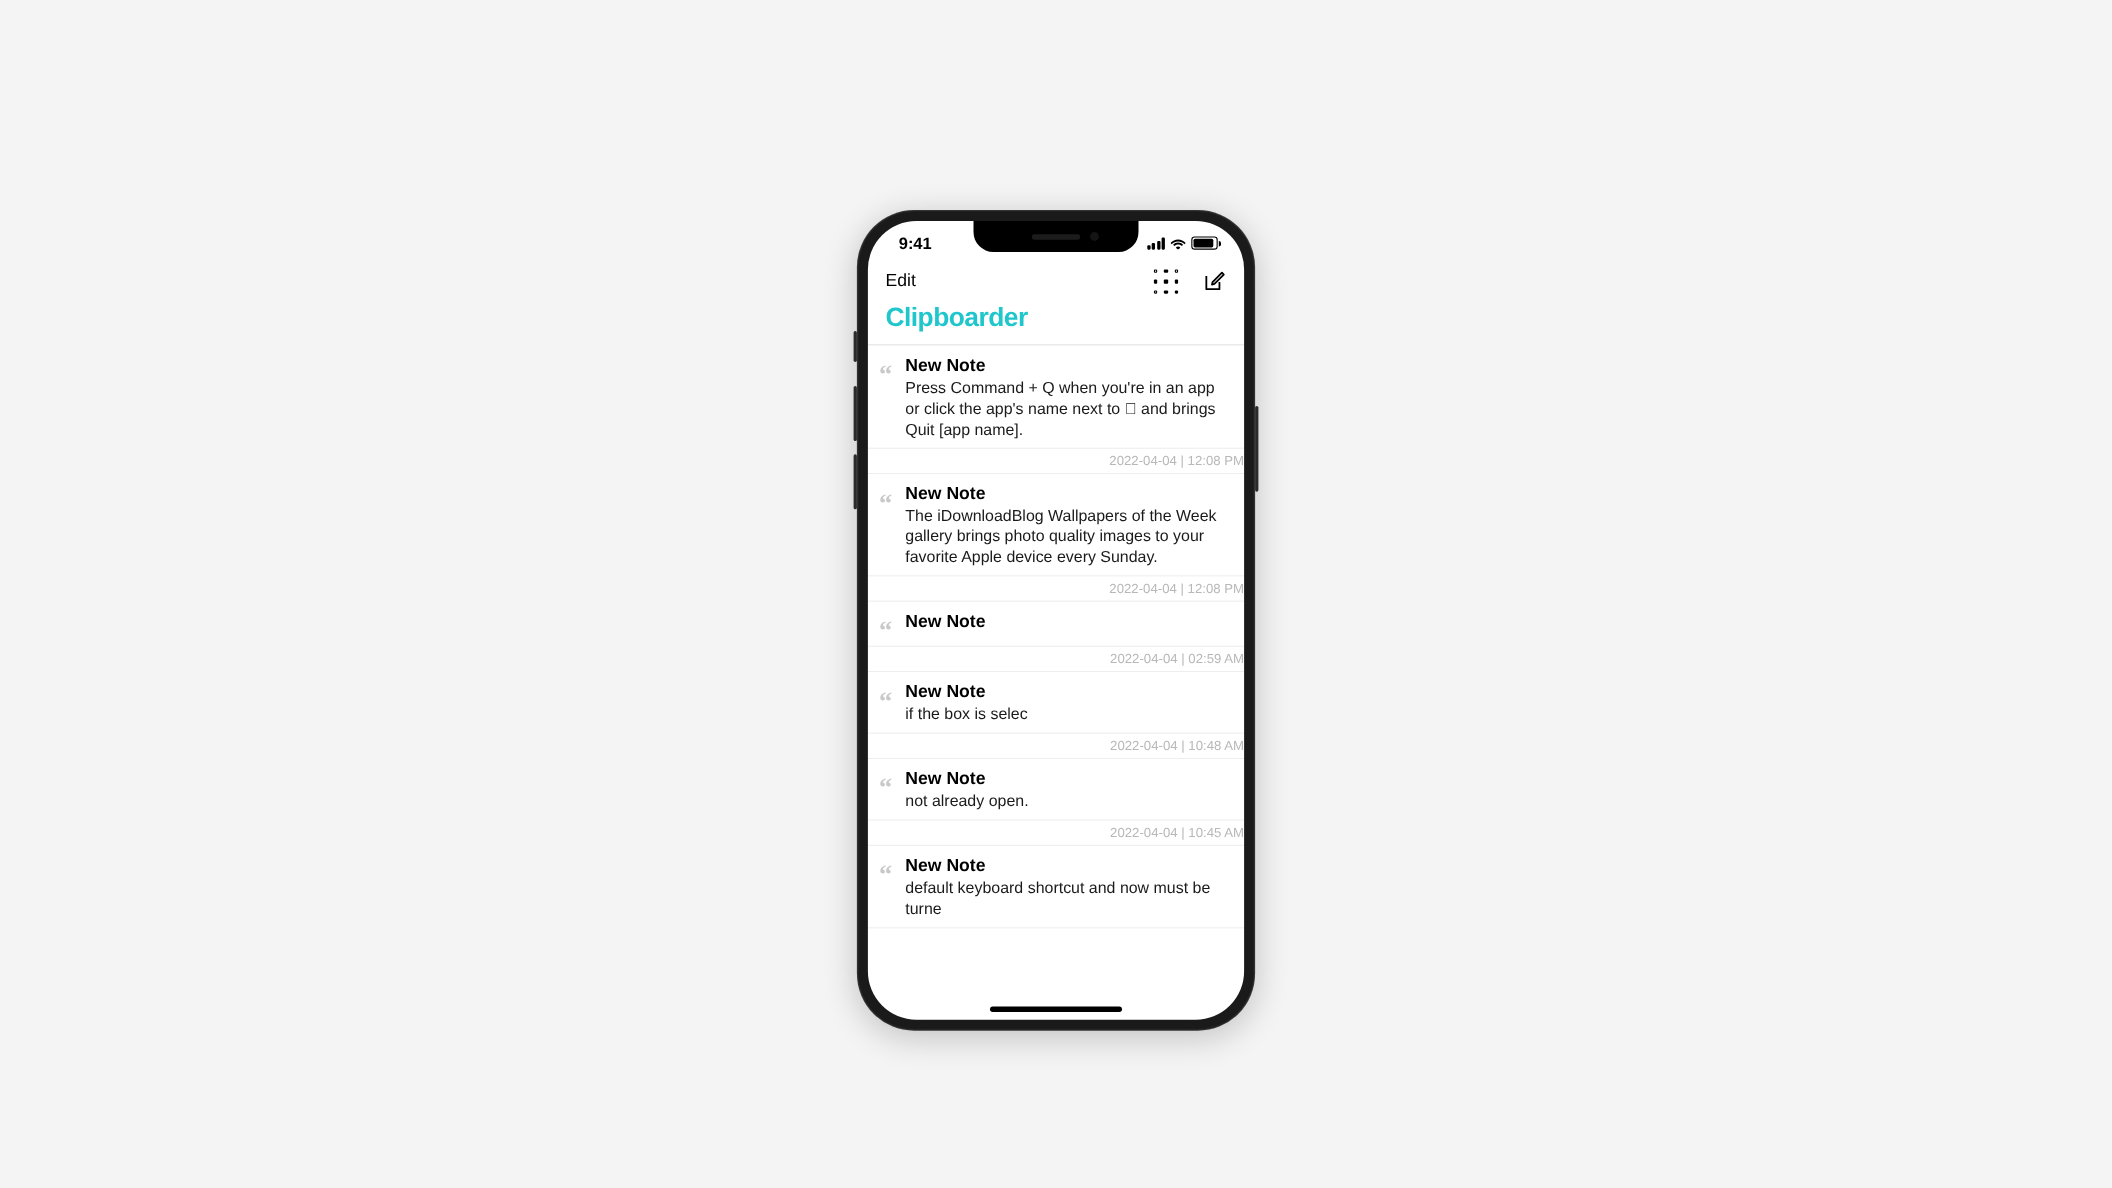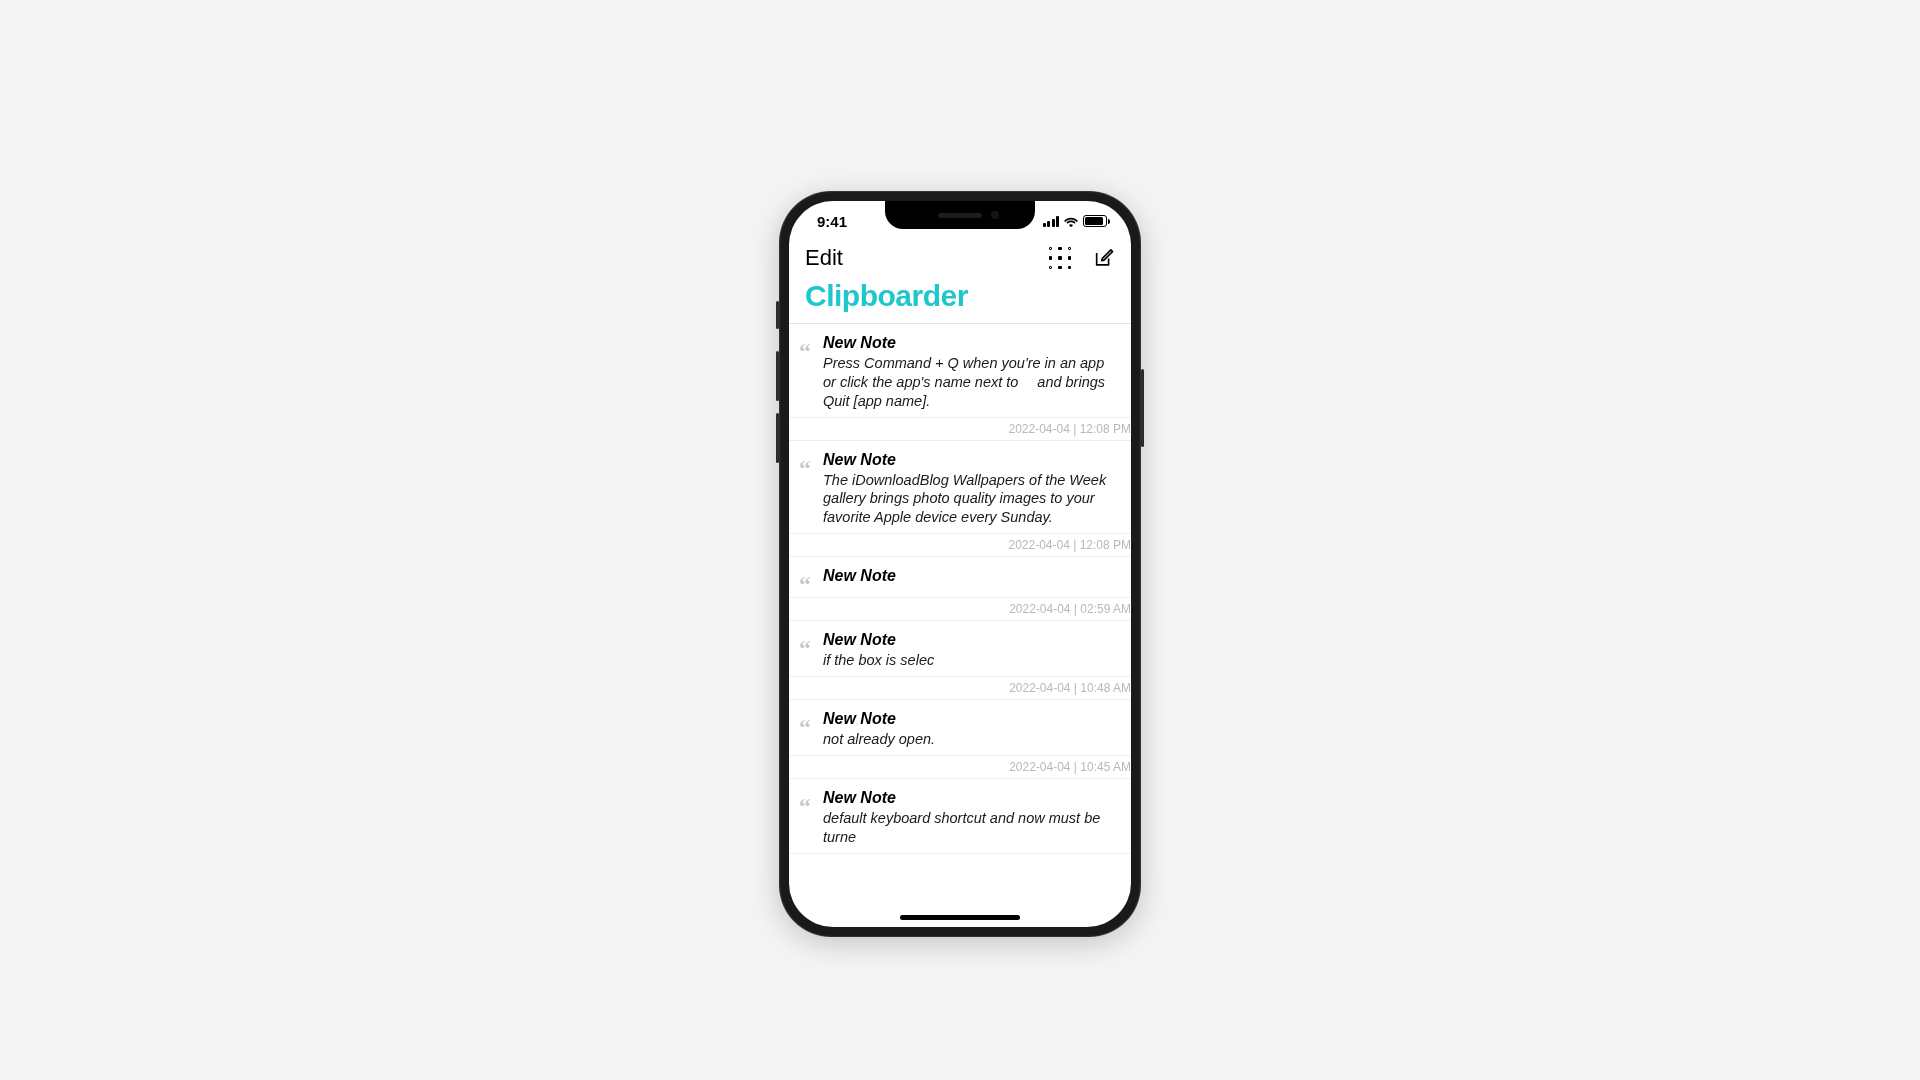--- a/index.html
+++ b/index.html
@@ -101,35 +101,35 @@
   .battery-fill {
     position:absolute; left:1px; top:1px; bottom:1px;
     width: 18px; background:#000; border-radius:1.5px;
   }
   .nav-bar {
     display:flex;
     align-items:center;
     justify-content:space-between;
     padding: 4px 16px 6px 16px;
   }
-  .nav-left { font-size: 22px; color:#000; }
+  .nav-left { font-size: 16px; color:#000; }
   .nav-icons { display:flex; gap: 22px; align-items:center; }
   .nav-icons svg, .nav-icons .qr-grid { width:22px; height:22px; display:block; }
   .qr-simple {
     width:22px;height:22px;display:grid;
     grid-template-columns:repeat(5,1fr);
     grid-template-rows:repeat(5,1fr);
     gap:1.5px;
   }
   .qr-simple span{background:#000;border-radius:1px;}
   .qr-simple span.o{background:transparent;border:1px solid #000;}
   .qr-simple span.e{background:transparent;}
   .app-title {
     padding: 2px 16px 10px 16px;
-    font-size: 30px;
+    font-size: 24px;
     font-weight: 800;
     color: #1fc7cd;
     letter-spacing: -0.5px;
     border-bottom: 1px solid #e2e2e2;
   }
   .notes-list {
     height: calc(100% - 40px - 42px - 50px);
     overflow: hidden;
   }
   .note-row {
@@ -142,21 +142,21 @@
     width: 20px;
     flex-shrink:0;
     color:#c9c9c9;
     font-size: 24px;
     font-family: Georgia, "Times New Roman", serif;
     line-height: 0.6;
     padding-top: 10px;
     text-align:center;
     font-weight: bold;
   }
-  .note-body { flex:1; min-width:0;font-style:italic; }
+  .note-body { flex:1; min-width:0; }
   .note-title { font-size: 16px; font-weight:700; color:#000; margin-bottom:2px; }
   .note-text {
     font-size: 14.5px; color:#1a1a1a; line-height:1.3;
     white-space: pre-line;
   }
   .note-ts {
     font-size: 12px; color:#b8b8b8; text-align:right;
     padding: 4px 0 4px 0;
     border-bottom: 1px solid #eeeeee;
   }

